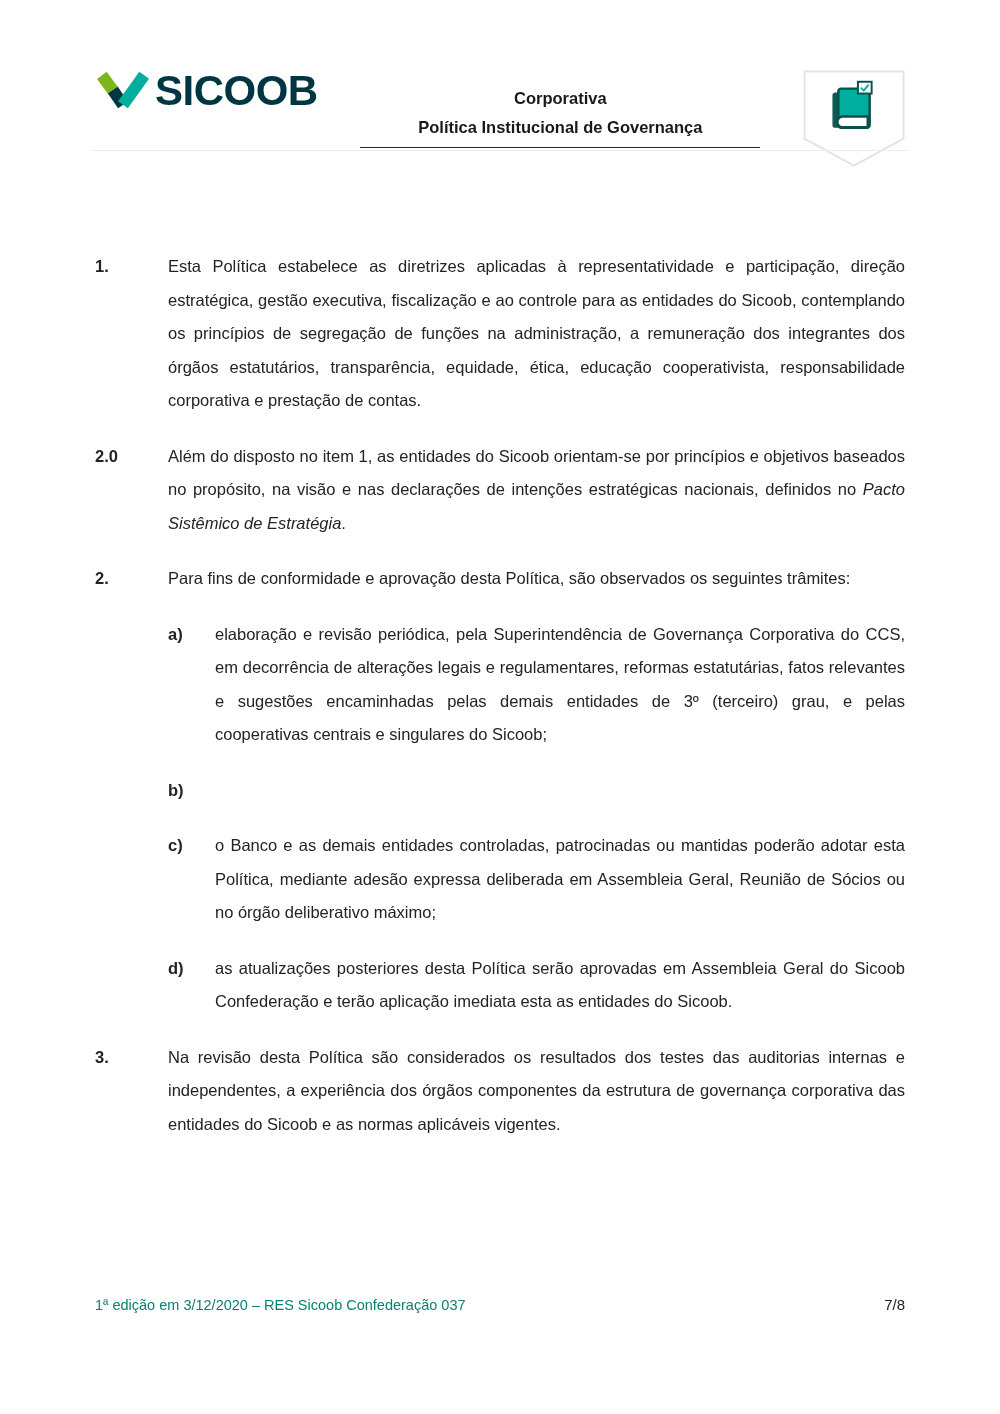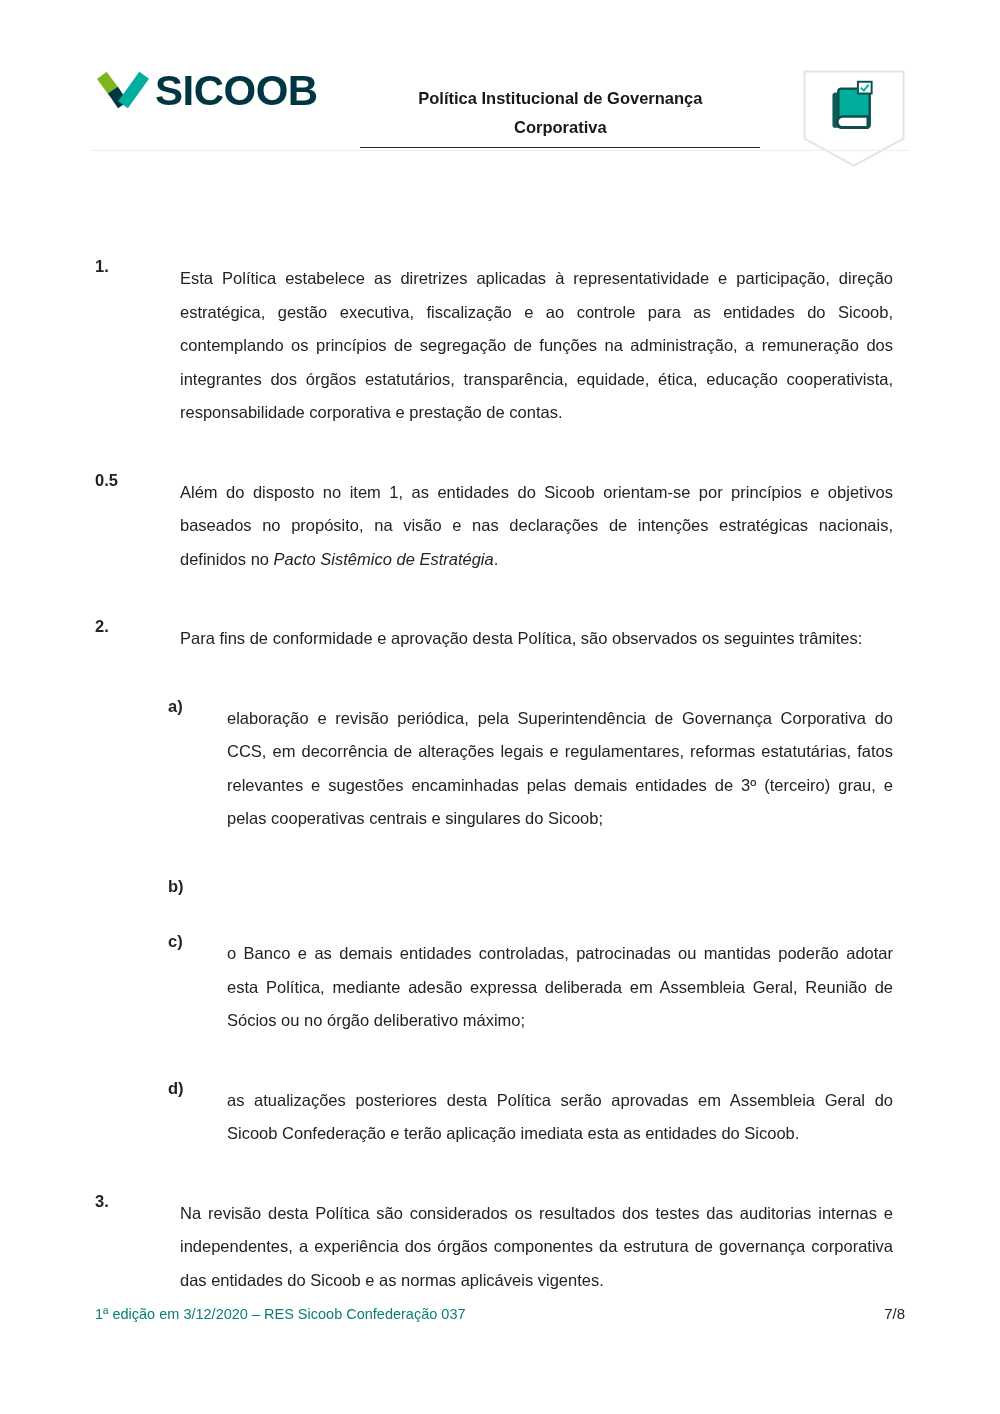--- a/index.html
+++ b/index.html
@@ -35,47 +35,47 @@
   .book-pages{fill:#ffffff;stroke:#0e4f4b;stroke-width:2.5;}
   .book-flag{fill:#ffffff;stroke:#0e4f4b;stroke-width:2;}
   .book-flag-line{fill:none;stroke:var(--brand-teal);stroke-width:2;}
   .header-rule{position:absolute;top:150px;left:92px;right:92px;border-top:1px solid #ededed;height:0;}
   
   .content{position:absolute;top:250px;left:95px;right:95px;}
   .item{display:flex;margin-bottom:22px;}
   .marker{flex:0 0 73px;font-weight:bold;font-size:16.5px;line-height:33.5px;}
   .subitem{padding-left:73px;}
   .subitem .marker{flex:0 0 47px;}
-  .text{flex:1 1 auto;margin:12px;font-size:16.5px;line-height:33.5px;text-align:justify;}
+  .text{flex:1 1 auto;margin:0;font-size:16.5px;line-height:33.5px;text-align:justify;}
   .text em{font-style:italic;}
   
   .footer{position:absolute;left:95px;right:95px;top:1286px;}
   .restricted{color:var(--restricted-teal);font-weight:bold;font-size:14.5px;line-height:20px;letter-spacing:0.2px;}
-  .footer-row{display:flex;justify-content:space-between;align-items:baseline;margin-top:18px;}
+  .footer-row{display:flex;justify-content:space-between;align-items:baseline;margin-top:9px;}
   .edition{color:var(--footer-teal);font-size:14.5px;line-height:20px;}
   .page-number{color:#222222;font-size:15px;line-height:20px;}
 </style>
 </head>
 <body>
 
 <div class="page">
 
   <header class="header">
     <div class="logo">
       <svg class="logo-mark" viewBox="0 0 60 50" aria-hidden="true">
         <path class="mark-green" d="M7 8 L21 27"></path>
         <path class="mark-dark" d="M19 24 L30 40"></path>
         <path class="mark-teal" d="M53 8 L30 40"></path>
       </svg>
       <span class="logo-text">SICOOB</span>
     </div>
 
     <div class="title-block">
+      <div class="title-line">Corporativa</div>
       <div class="title-line">Política Institucional de Governança</div>
-      <div class="title-line">Corporativa</div>
       <div class="title-underline"></div>
     </div>
 
     <div class="badge">
       <svg viewBox="0 0 104 100" aria-hidden="true">
         <path class="badge-shield" d="M1.5 1.5 H102.5 V70 L52 97.5 L1.5 70 Z"></path>
         <rect class="book-spine" x="30" y="23" width="10" height="36" rx="3"></rect>
         <rect class="book-cover" x="36" y="19" width="32" height="40" rx="3"></rect>
         <path class="book-pages" d="M40.5 58.5 a5.5 5.5 0 0 1 0 -11 h25.5 v11 z"></path>
         <rect class="book-flag" x="56" y="12" width="14" height="12"></rect>
@@ -87,21 +87,21 @@
   <div class="header-rule"></div>
 
   <main class="content">
 
     <div class="item">
       <span class="marker">1.</span>
       <p class="text">Esta Política estabelece as diretrizes aplicadas à representatividade e participação, direção estratégica, gestão executiva, fiscalização e ao controle para as entidades do Sicoob, contemplando os princípios de segregação de funções na administração, a remuneração dos integrantes dos órgãos estatutários, transparência, equidade, ética, educação cooperativista, responsabilidade corporativa e prestação de contas.</p>
     </div>
 
     <div class="item">
-      <span class="marker">0.5</span>
+      <span class="marker">2.0</span>
       <p class="text"><span>Além do disposto no item 1, as entidades do Sicoob orientam-se por princípios e objetivos baseados no propósito, na visão e nas declarações de intenções estratégicas nacionais, definidos no </span><em>Pacto Sistêmico de Estratégia</em><span>.</span></p>
     </div>
 
     <div class="item">
       <span class="marker">2.</span>
       <p class="text">Para fins de conformidade e aprovação desta Política, são observados os seguintes trâmites:</p>
     </div>
 
     <div class="item subitem">
       <span class="marker">a)</span>

